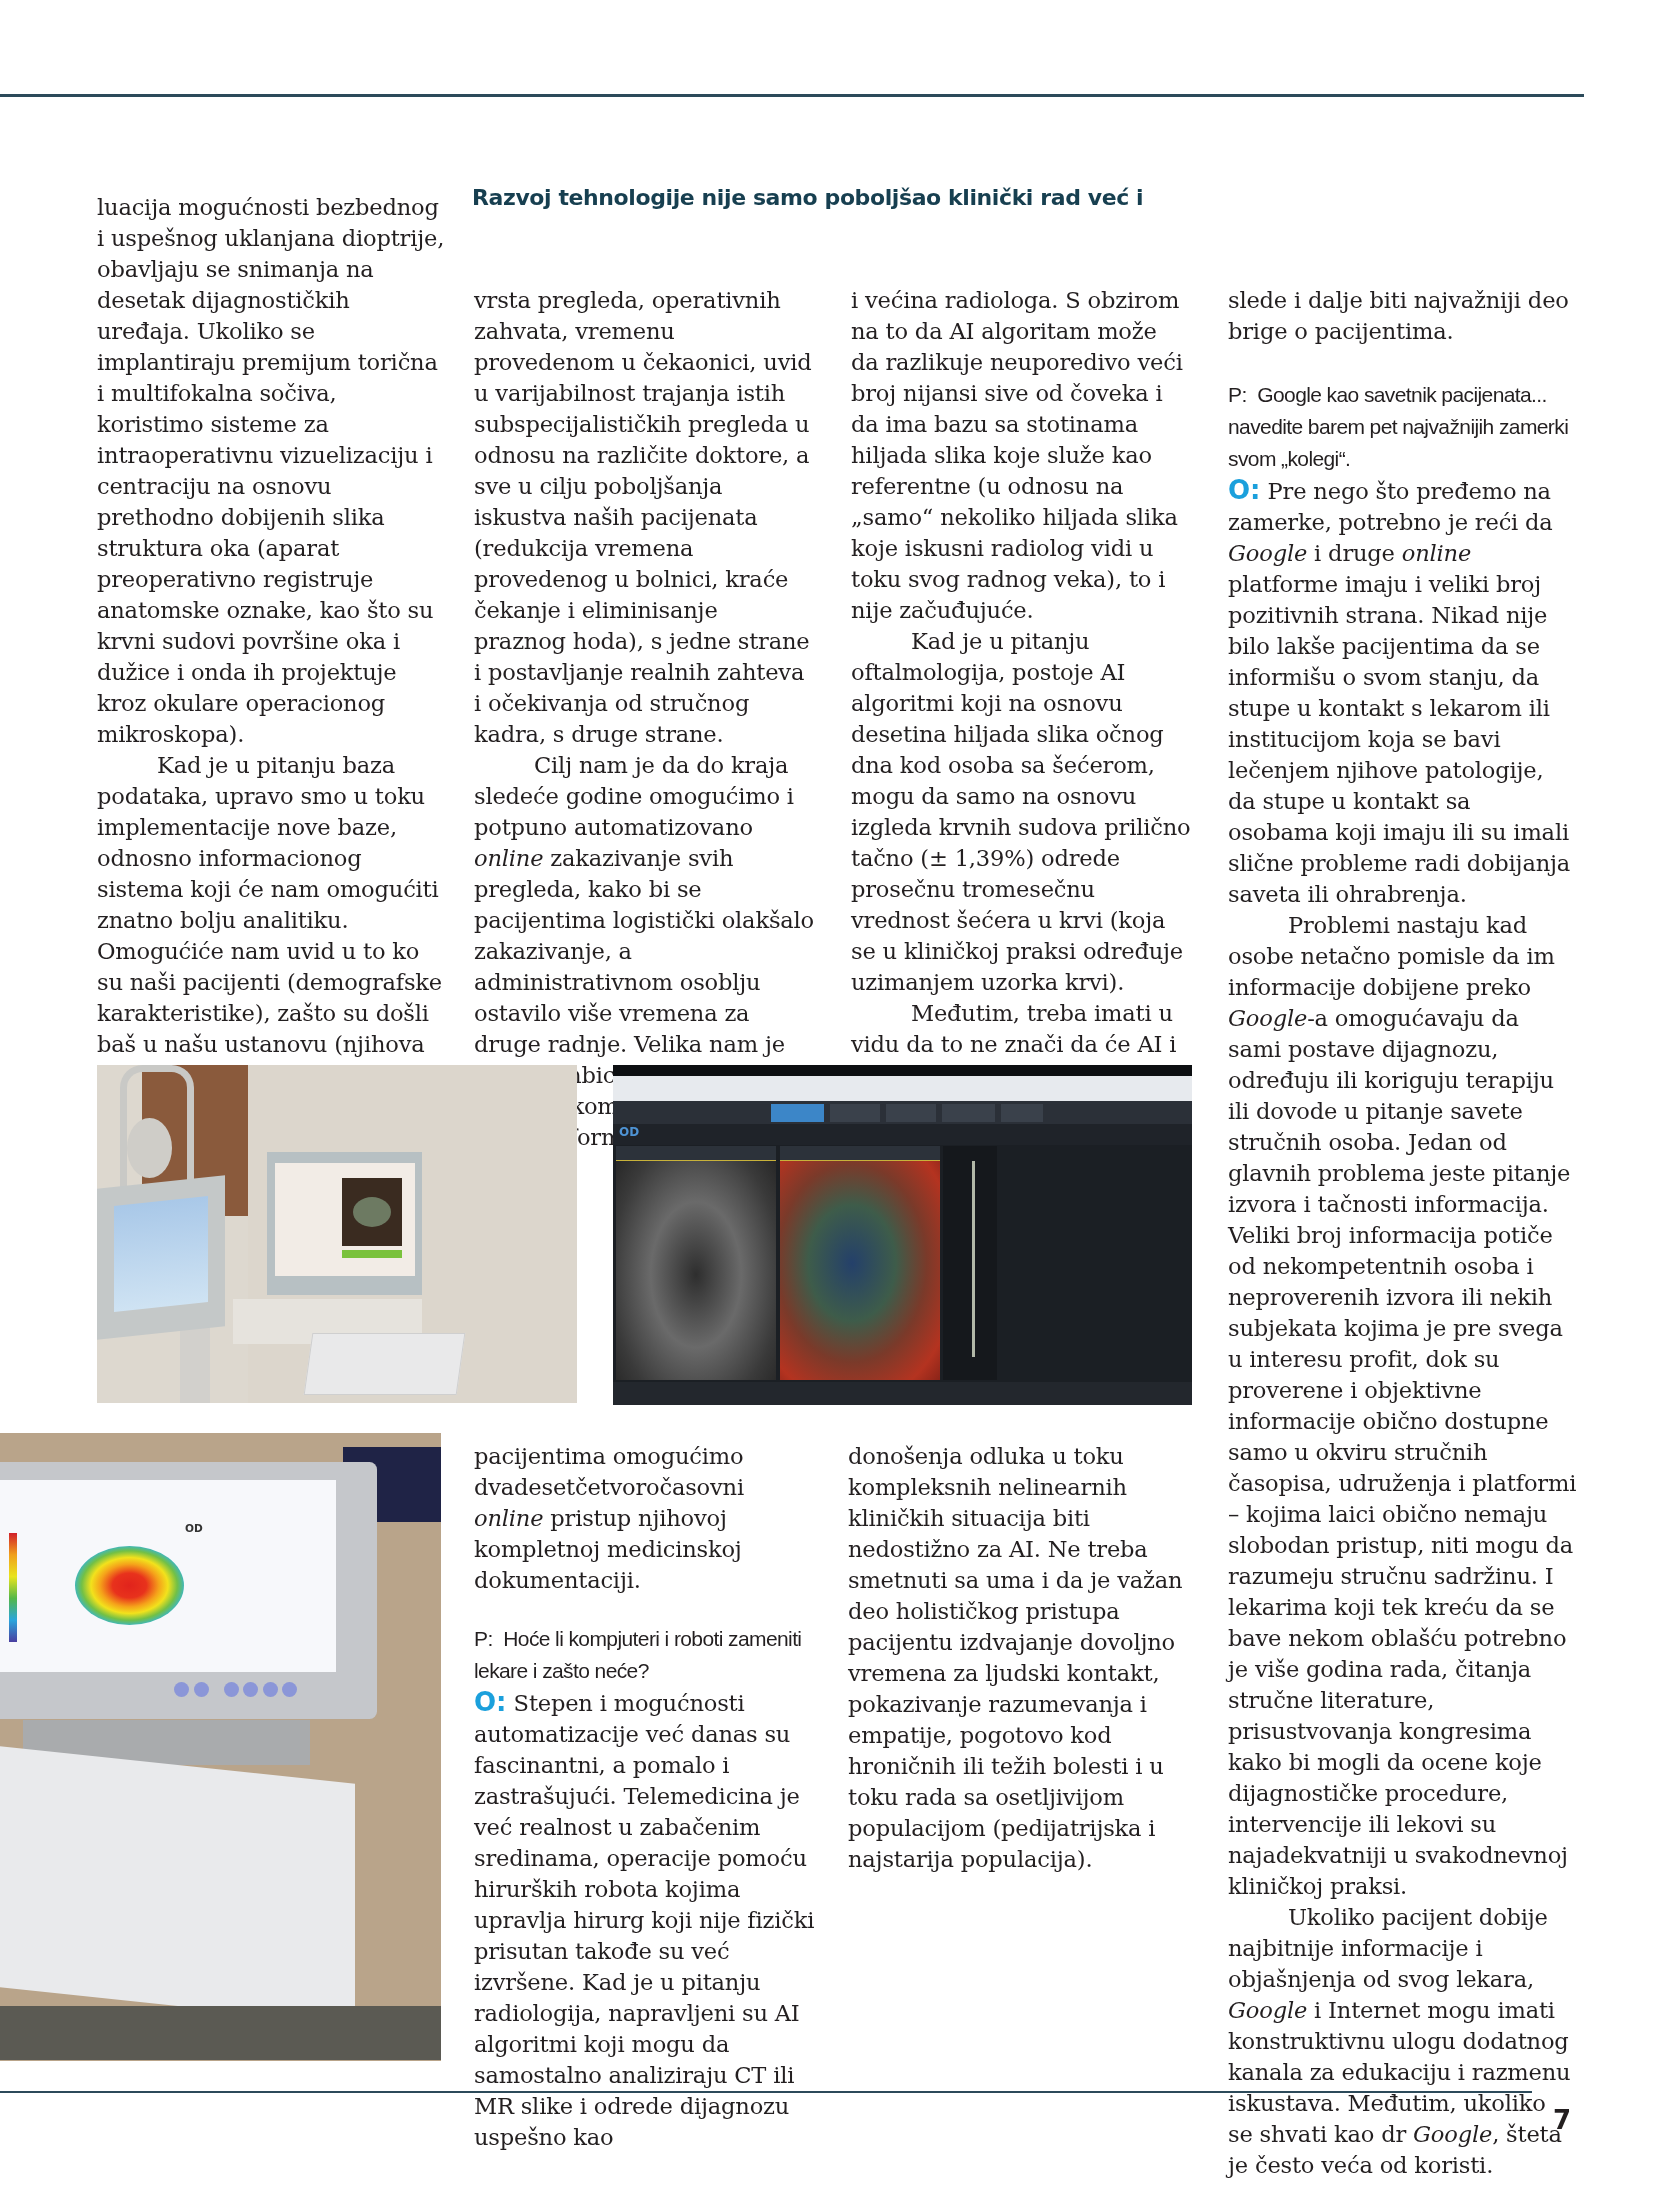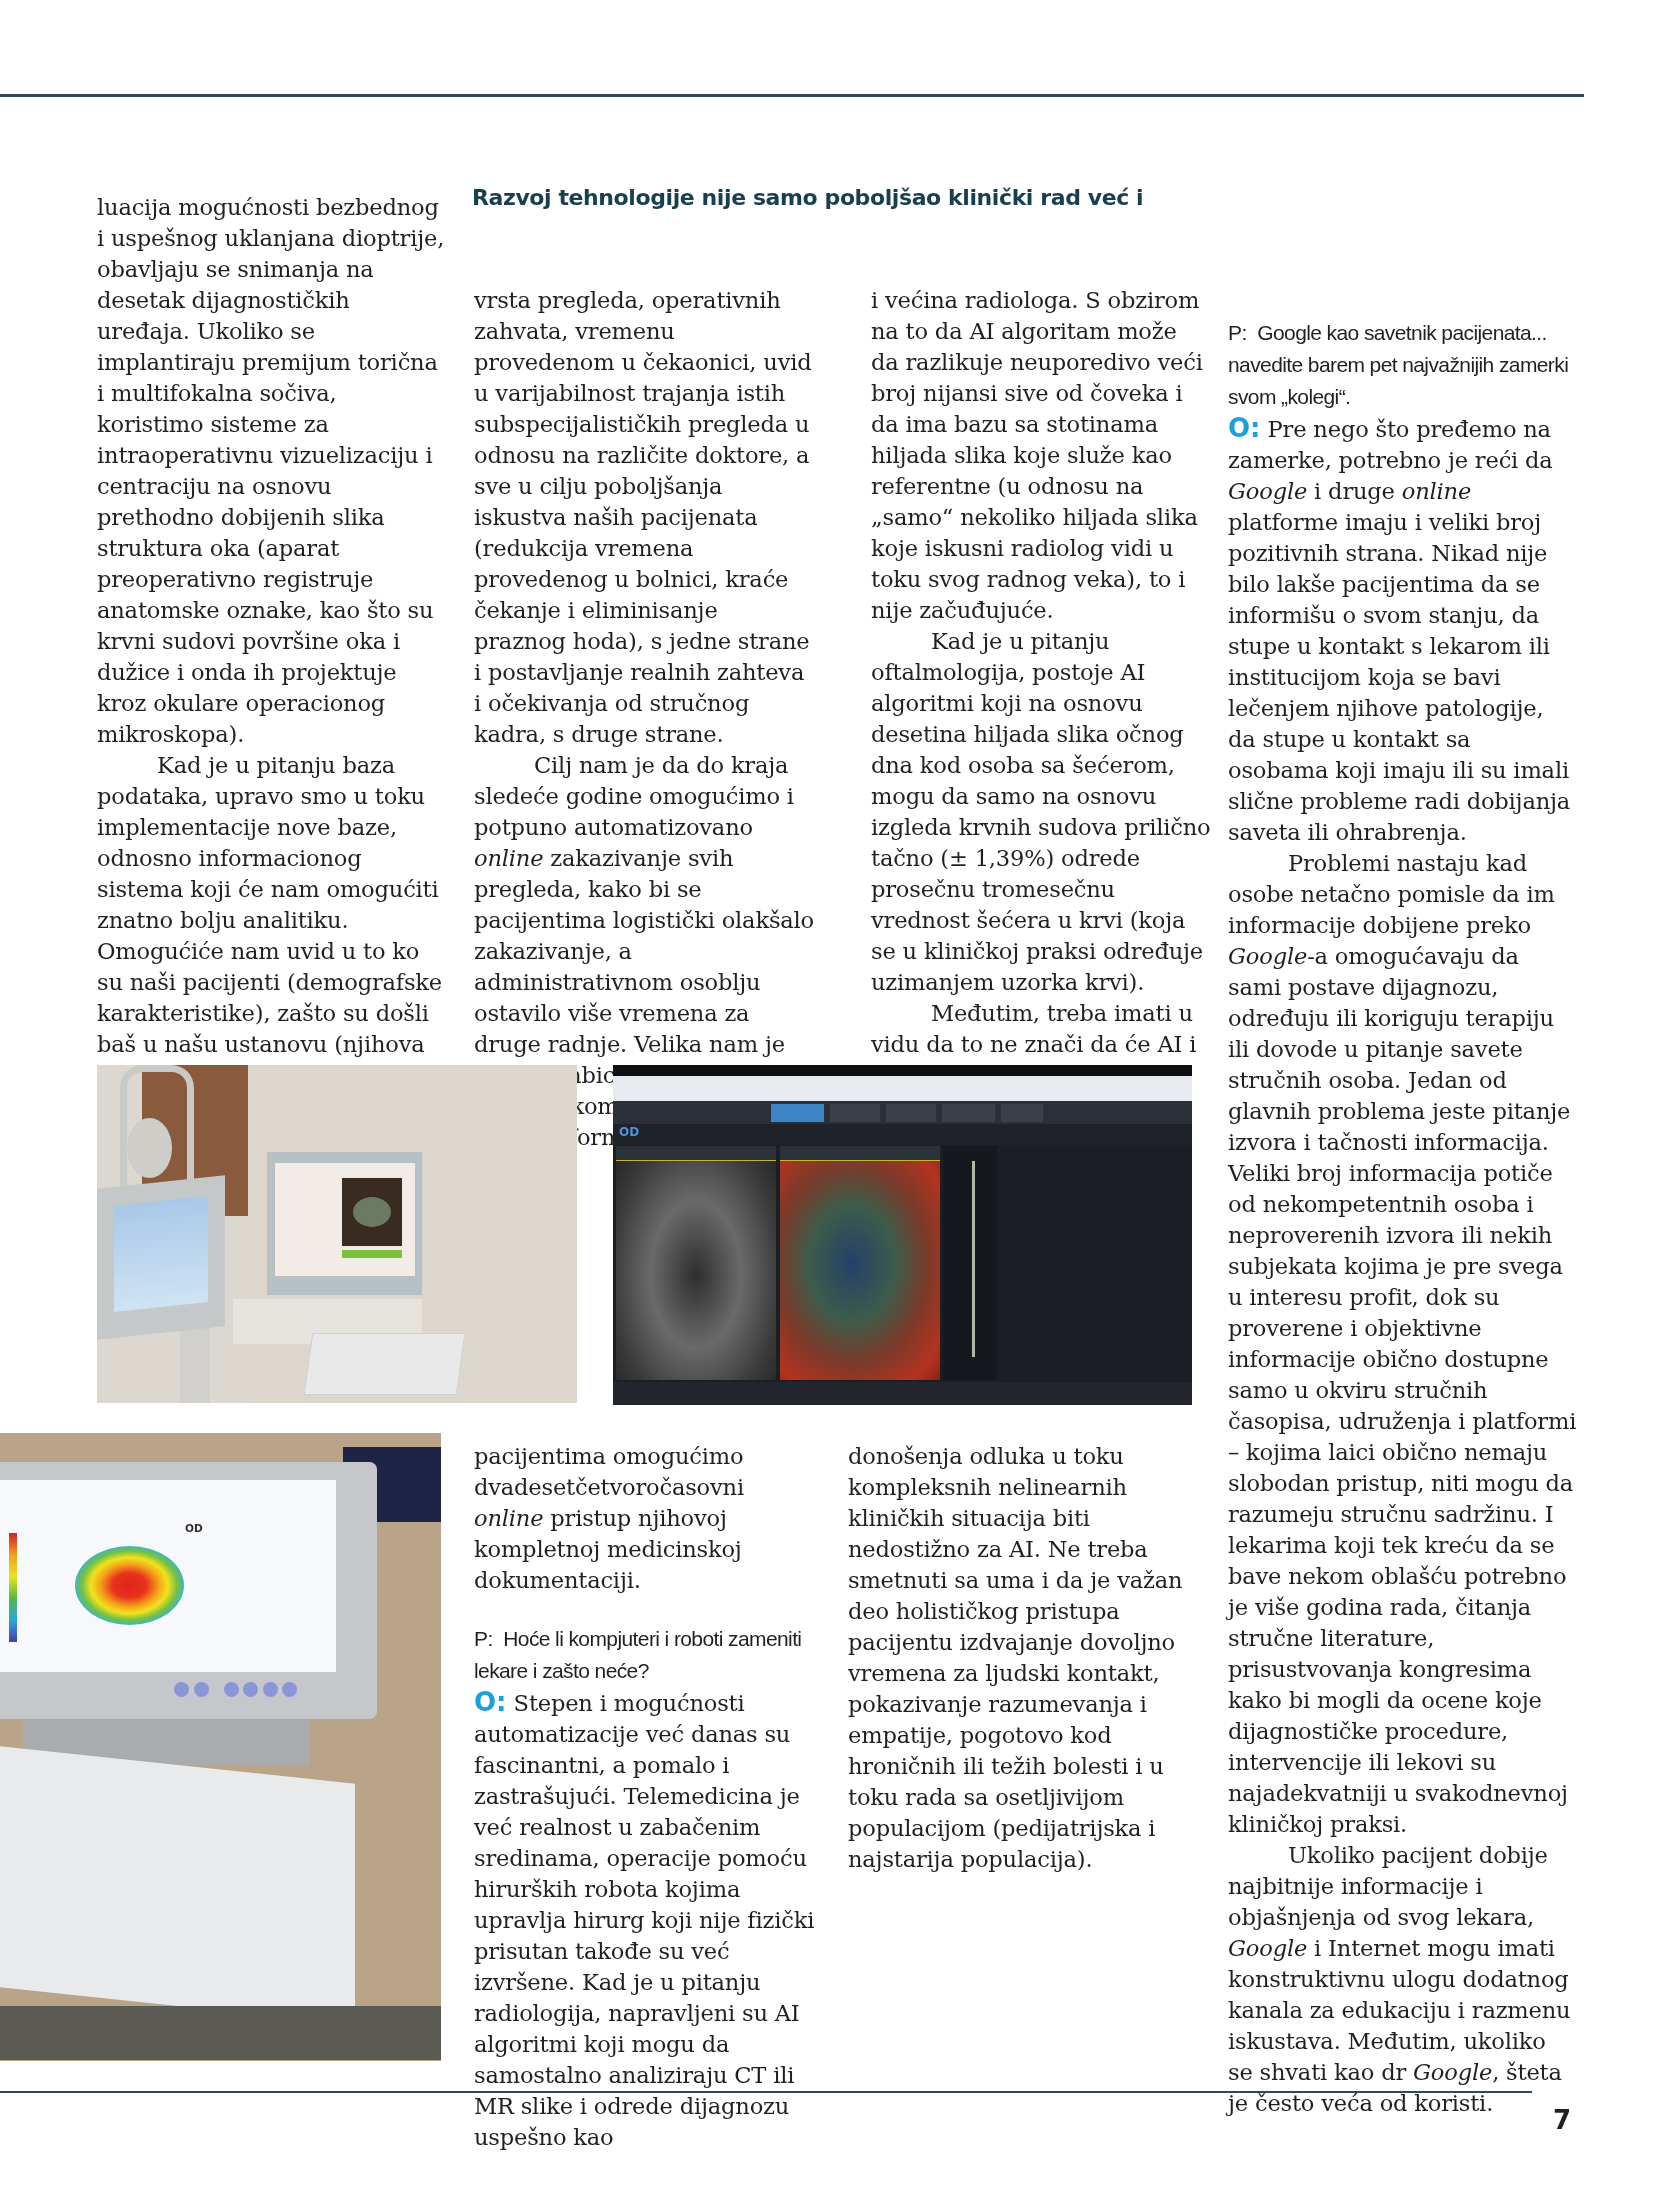--- a/index.html
+++ b/index.html
@@ -77,27 +77,28 @@
 <div class="col" style="left:97px; top:192px; width:349px;">
   <p>luacija mogućnosti bezbednog i uspešnog uklanjana dioptrije, obavljaju se snimanja na desetak dijagnostičkih uređaja. Ukoliko se implantiraju premijum torična i multifokalna sočiva, koristimo sisteme za intraoperativnu vizuelizaciju i centraciju na osnovu prethodno dobijenih slika struktura oka (aparat preoperativno registruje anatomske oznake, kao što su krvni sudovi površine oka i dužice i onda ih projektuje kroz okulare operacionog mikroskopa).</p>
   <p class="indent">Kad je u pitanju baza podataka, upravo smo u toku implementacije nove baze, odnosno informacionog sistema koji će nam omogućiti znatno bolju analitiku. Omogućiće nam uvid u to ko su naši pacijenti (demografske karakteristike), zašto su došli baš u našu ustanovu (njihova očekivanja), podatke o prosečnom trajanju dijagnostičkih procedura, različitih</p>
 </div>
 
 <div class="col" style="left:474px; top:285px; width:340px;">
   <p>vrsta pregleda, operativnih zahvata, vremenu provedenom u čekaonici, uvid u varijabilnost trajanja istih subspecijalističkih pregleda u odnosu na različite doktore, a sve u cilju poboljšanja iskustva naših pacijenata (redukcija vremena provedenog u bolnici, kraće čekanje i eliminisanje praznog hoda), s jedne strane i postavljanje realnih zahteva i očekivanja od stručnog kadra, s druge strane.</p>
   <p class="indent"><span>Cilj nam je da do kraja sledeće godine omogućimo i potpuno automatizovano </span><i>online</i><span> zakazivanje svih pregleda, kako bi se pacijentima logistički olakšalo zakazivanje, a administrativnom osoblju ostavilo više vremena za druge radnje. Velika nam je želja i ambicija da u istom vremenskom roku, u okviru našeg informacionog sistema,</span></p>
 </div>
 
-<div class="col" style="left:871px; top:285px; width:340px;">
+<div class="col" style="left:851px; top:285px; width:340px;">
   <p>i većina radiologa. S obzirom na to da AI algoritam može da razlikuje neuporedivo veći broj nijansi sive od čoveka i da ima bazu sa stotinama hiljada slika koje služe kao referentne (u odnosu na „samo“ nekoliko hiljada slika koje iskusni radiolog vidi u toku svog radnog veka), to i nije začuđujuće.</p>
   <p class="indent">Kad je u pitanju oftalmologija, postoje AI algoritmi koji na osnovu desetina hiljada slika očnog dna kod osoba sa šećerom, mogu da samo na osnovu izgleda krvnih sudova prilično tačno (± 1,39%) odrede prosečnu tromesečnu vrednost šećera u krvi (koja se u kliničkoj praksi određuje uzimanjem uzorka krvi).</p>
   <p class="indent">Međutim, treba imati u vidu da to ne znači da će AI i roboti zameniti doktore. I dalje će</p>
 </div>
 
 <div class="col" style="left:1228px; top:285px; width:349px;">
+  <p>slede i dalje biti najvažniji deo brige o pacijentima.</p>
   <p class="q" style="margin-top:32px;">
     <span class="lbl">P:</span><span>Google kao savetnik pacijenata... navedite barem pet najvažnijih zamerki svom „kolegi“.</span>
   </p>
   <p>
     <span class="a-lbl">O:</span><span>Pre nego što pređemo na zamerke, potrebno je reći da </span><i>Google</i><span> i druge </span><i>online</i><span> platforme imaju i veliki broj pozitivnih strana. Nikad nije bilo lakše pacijentima da se informišu o svom stanju, da stupe u kontakt s lekarom ili institucijom koja se bavi lečenjem njihove patologije, da stupe u kontakt sa osobama koji imaju ili su imali slične probleme radi dobijanja saveta ili ohrabrenja.</span>
   </p>
   <p class="indent"><span>Problemi nastaju kad osobe netačno pomisle da im informacije dobijene preko </span><i>Google</i><span>-a omogućavaju da sami postave dijagnozu, određuju ili koriguju terapiju ili dovode u pitanje savete stručnih osoba. Jedan od glavnih problema jeste pitanje izvora i tačnosti informacija. Veliki broj informacija potiče od nekompetentnih osoba i neproverenih izvora ili nekih subjekata kojima je pre svega u interesu profit, dok su proverene i objektivne informacije obično dostupne samo u okviru stručnih časopisa, udruženja i platformi – kojima laici obično nemaju slobodan pristup, niti mogu da razumeju stručnu sadržinu. I lekarima koji tek kreću da se bave nekom oblašću potrebno je više godina rada, čitanja stručne literature, prisustvovanja kongresima kako bi mogli da ocene koje dijagnostičke procedure, intervencije ili lekovi su najadekvatniji u svakodnevnoj kliničkoj praksi.</span></p>
   <p class="indent"><span>Ukoliko pacijent dobije najbitnije informacije i objašnjenja od svog lekara, </span><i>Google</i><span> i Internet mogu imati konstruktivnu ulogu dodatnog kanala za edukaciju i razmenu iskustava. Međutim, ukoliko se shvati kao dr </span><i>Google</i><span>, šteta je često veća od koristi.</span></p>
 
 </div>

